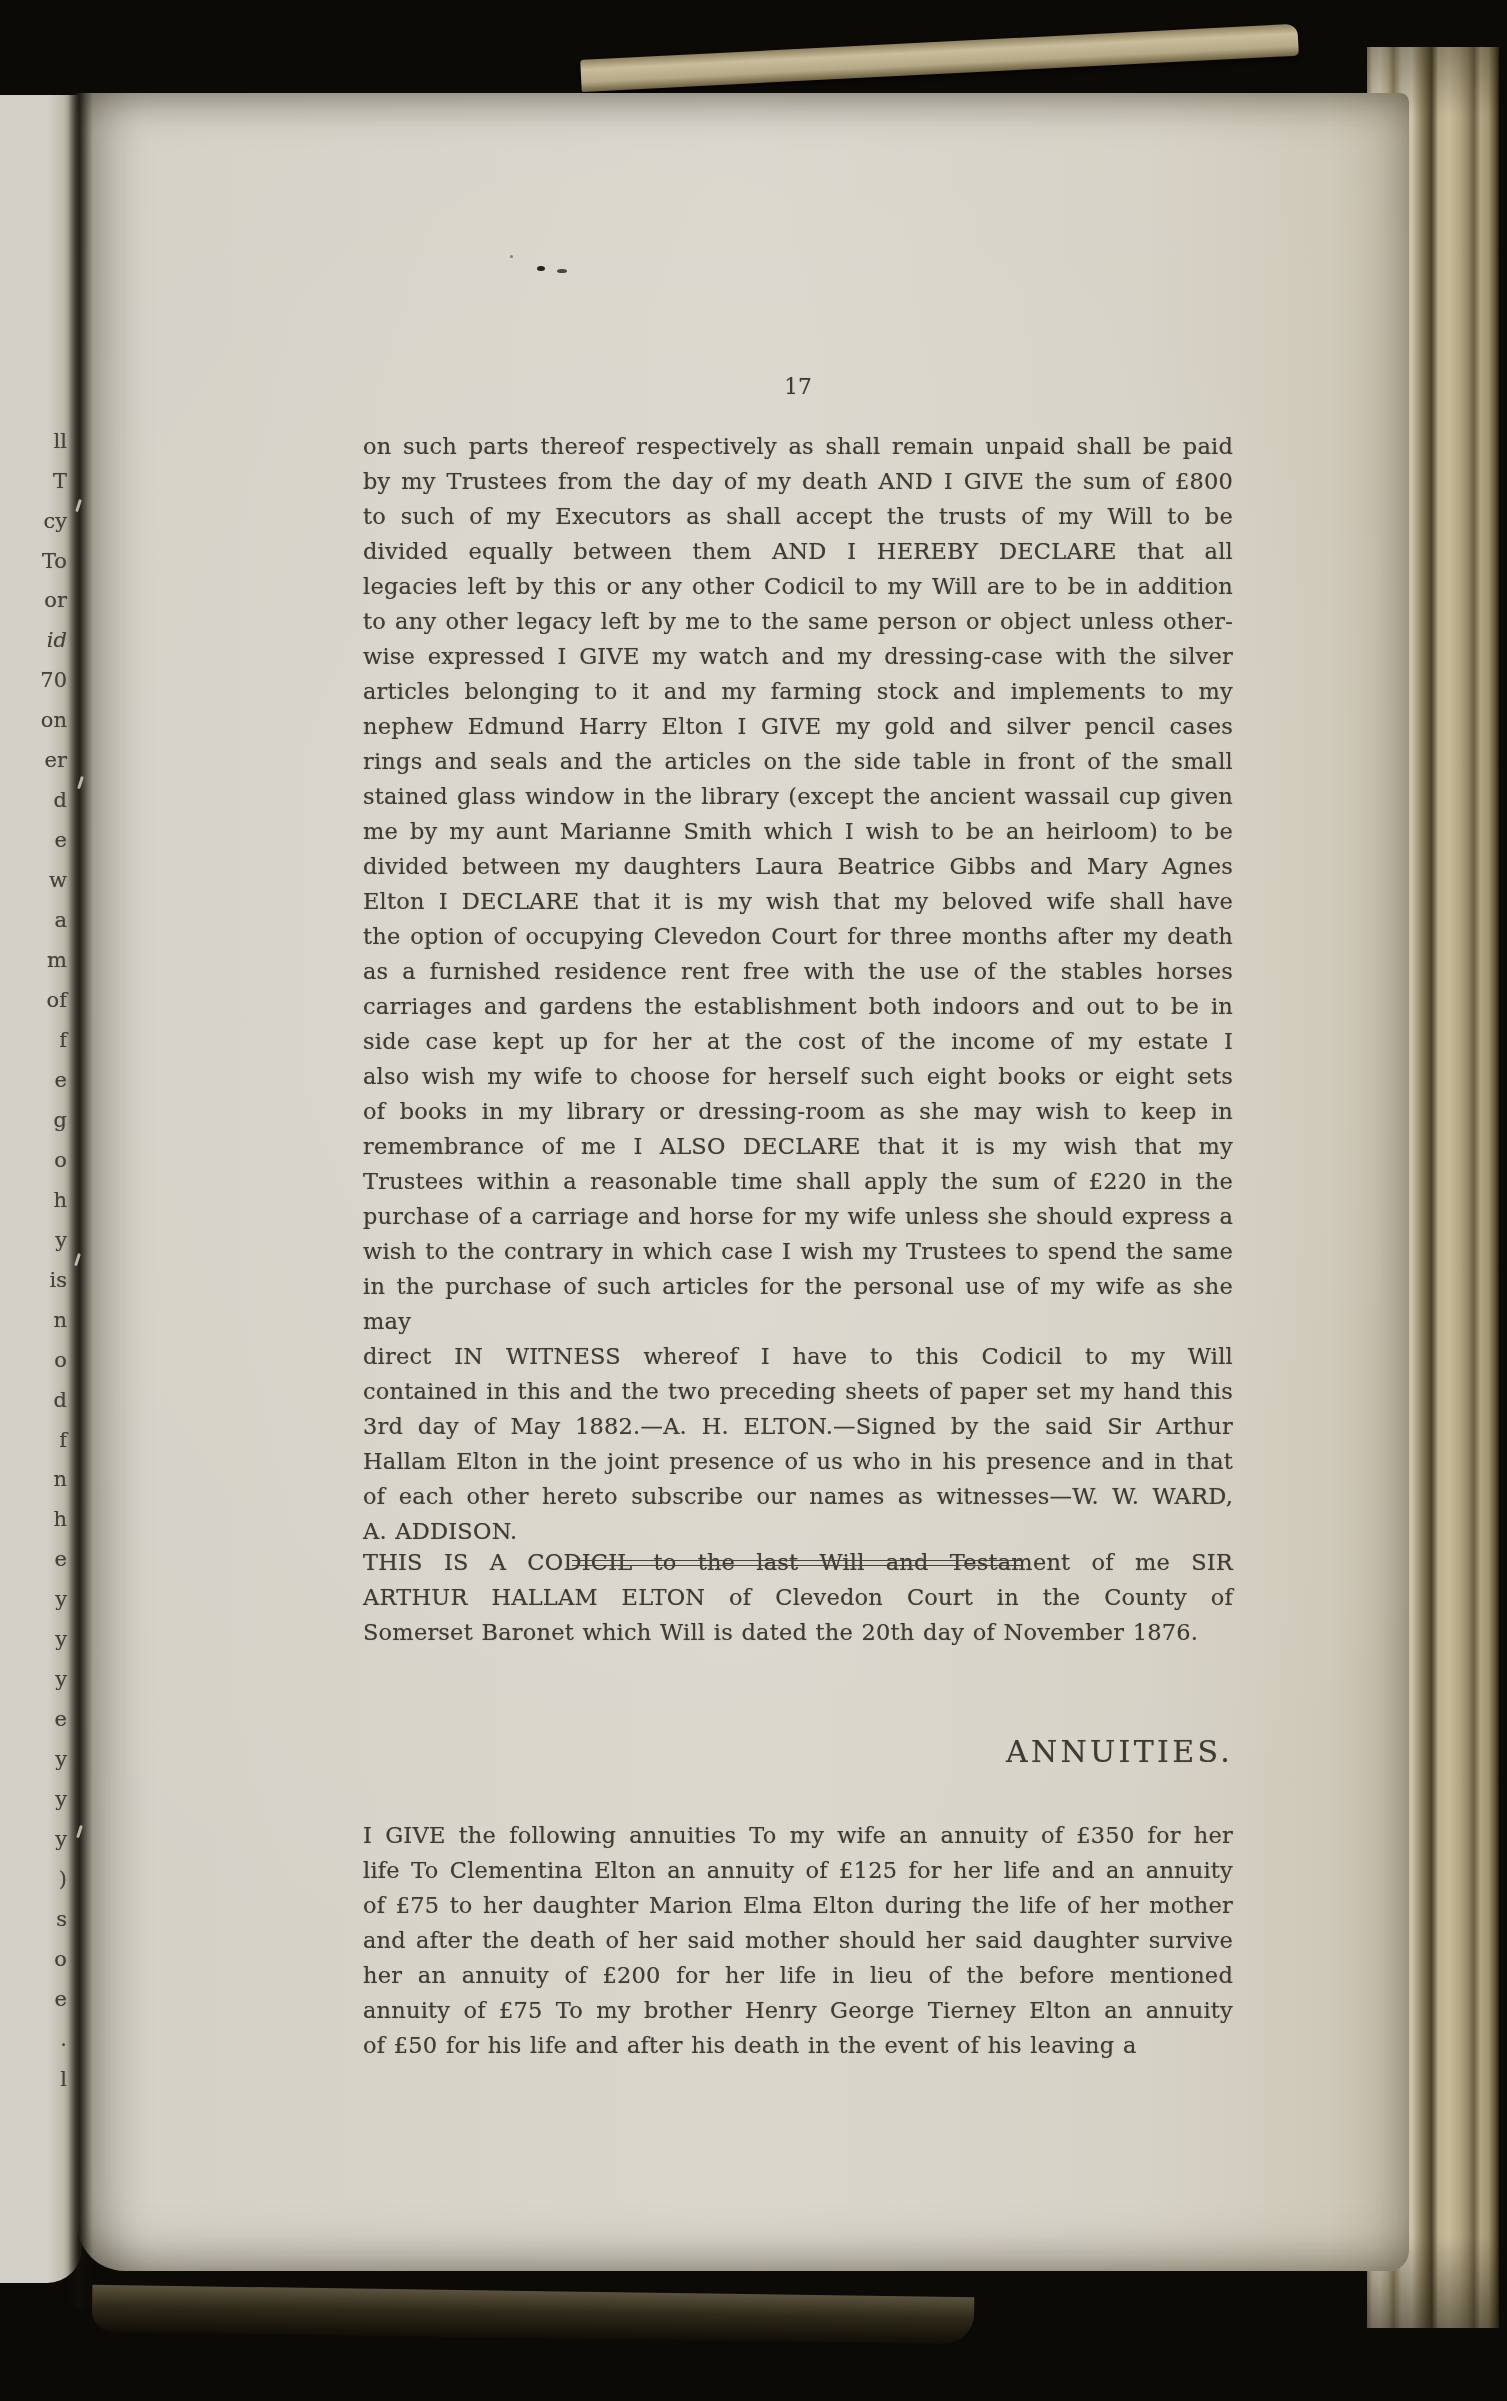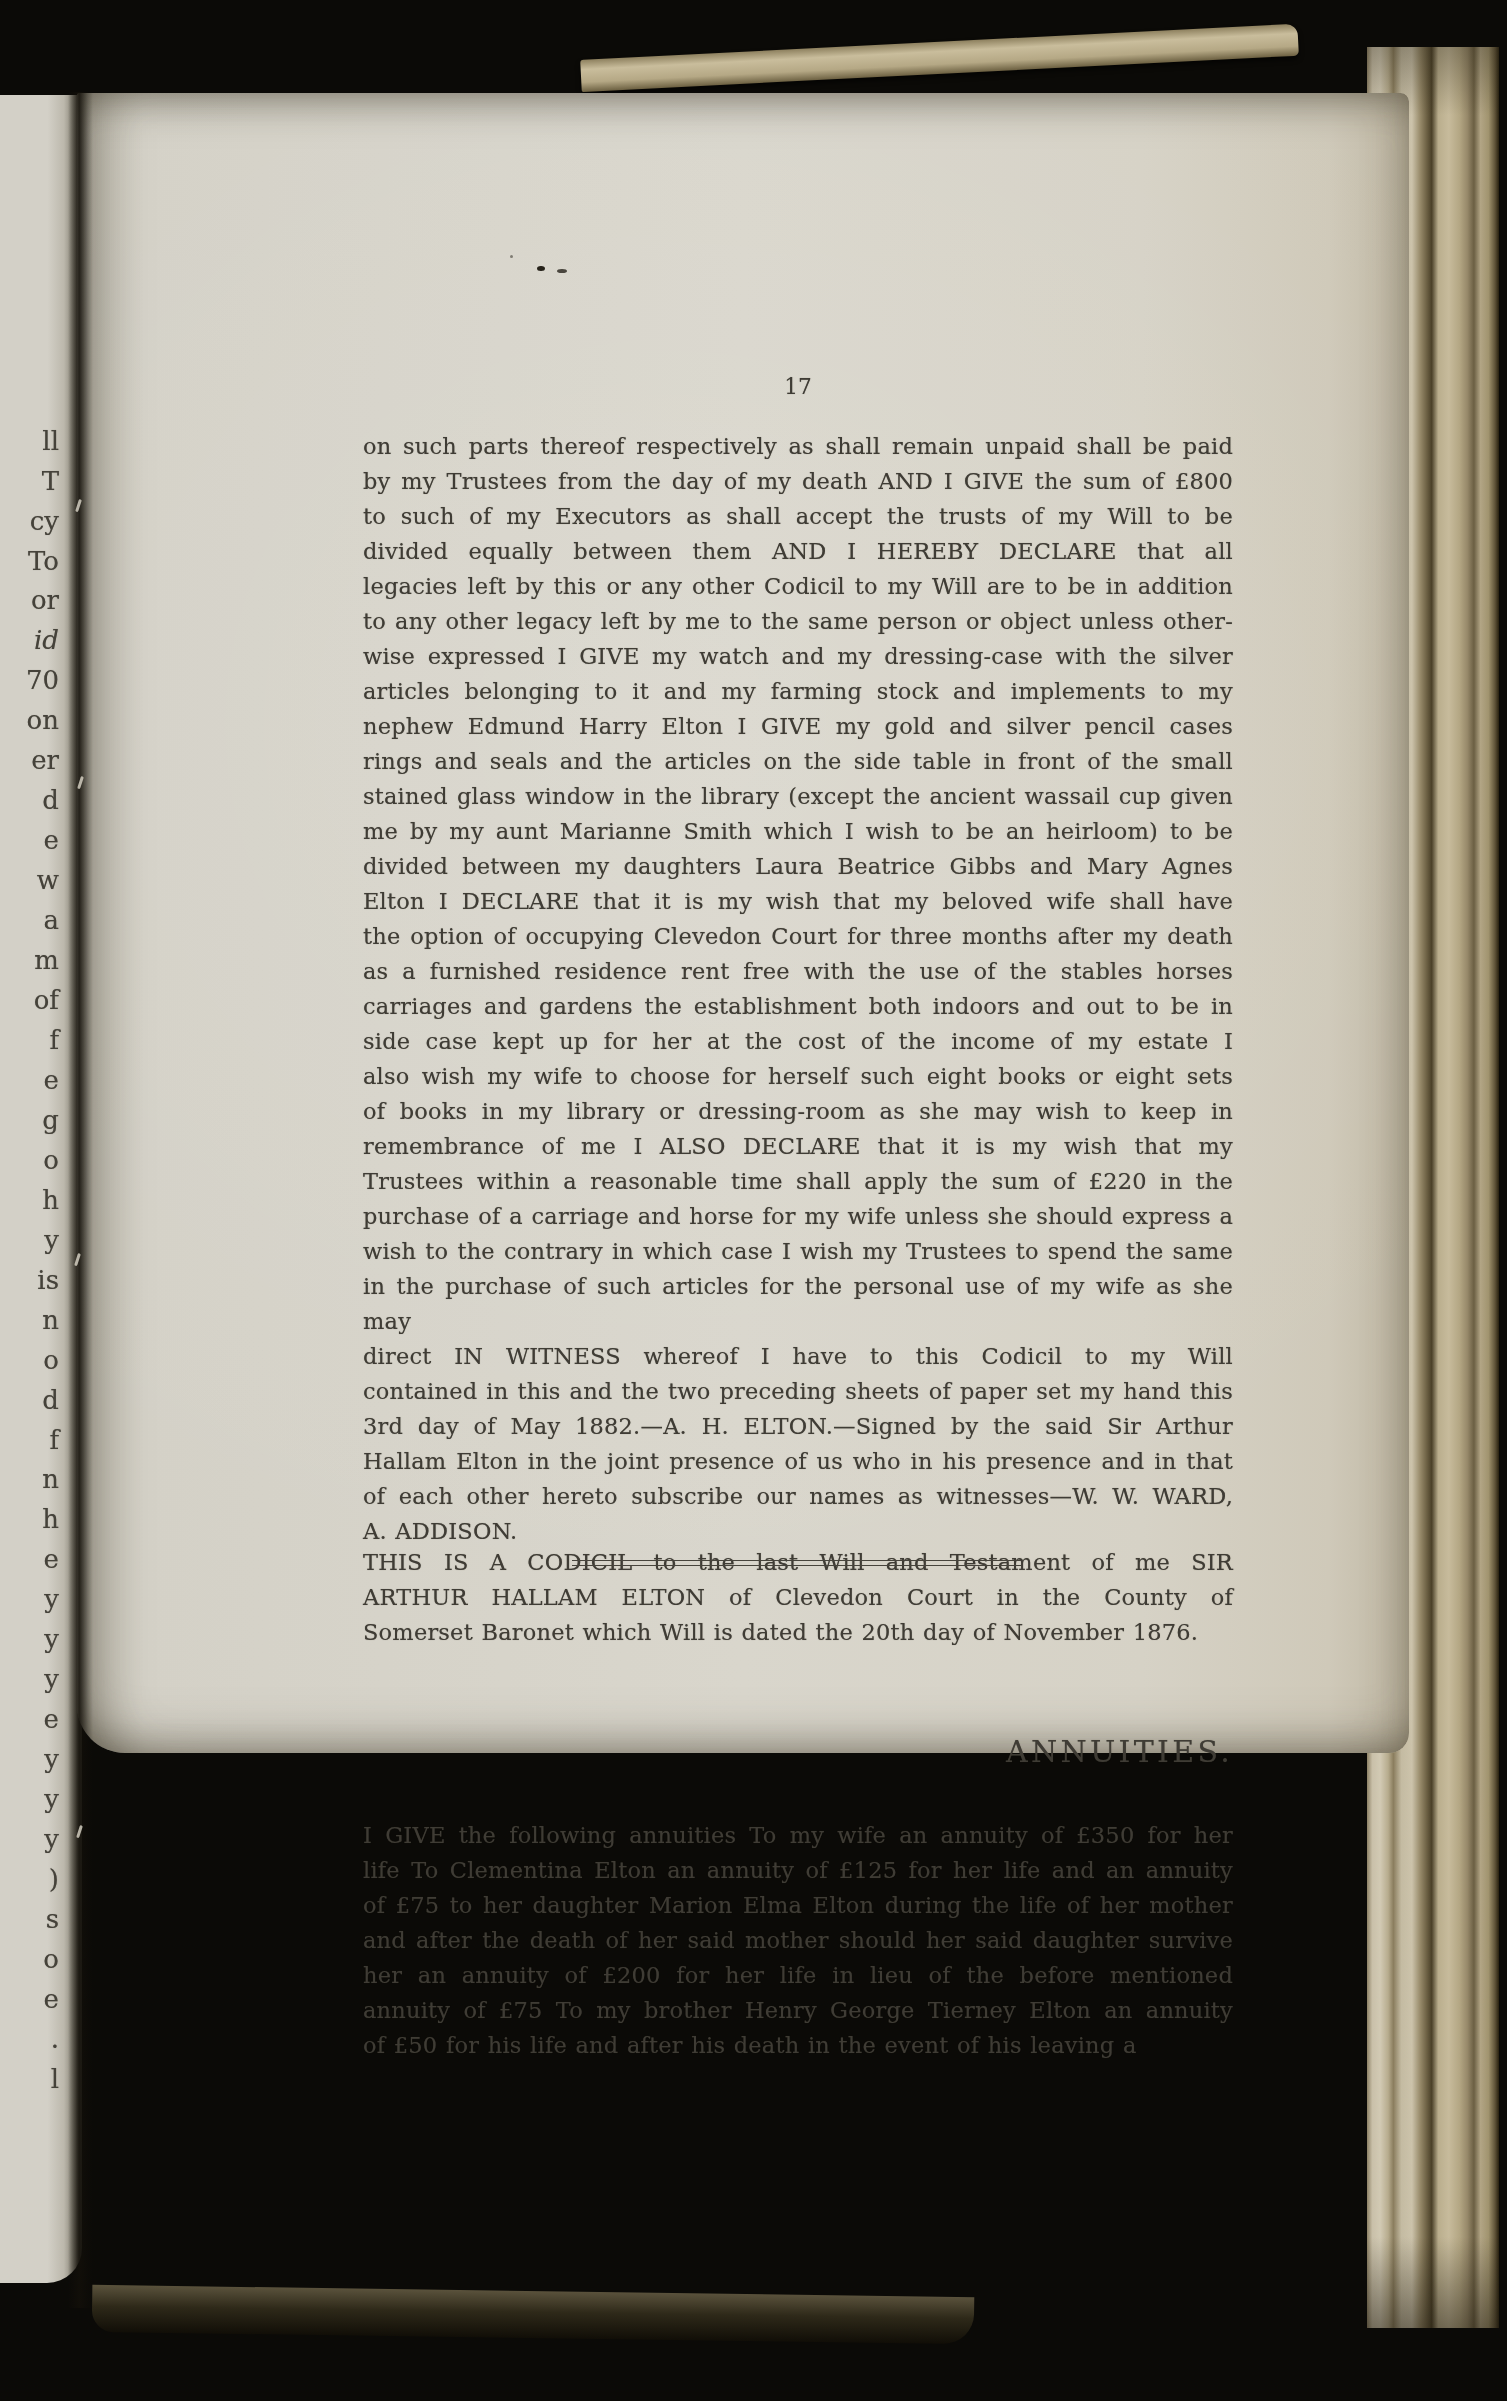--- a/index.html
+++ b/index.html
@@ -33,38 +33,38 @@
   }
 
   
   .facing-page{
     position:absolute;left:0;top:95px;width:82px;height:2188px;z-index:2;
     background:linear-gradient(90deg,#d3d0c7 0%,#d3d0c7 58%,#bcb8ac 78%,#7d796c 92%,#2b2921 100%);
     border-radius:0 0 35px 0;
   }
   .frag-col{position:absolute;left:0;top:-95px;width:58px;height:2401px;}
   .edge-frag{
-    position:absolute;left:4px;width:55px;text-align:right;
-    font-size:26px;color:#45423a;line-height:25px;
+    position:absolute;left:12px;width:55px;text-align:right;
+    font-size:21px;color:#45423a;line-height:25px;
     text-shadow:0 0 0.8px rgba(62,58,48,.5);
   }
 
   
   .gutter{
     position:absolute;left:68px;top:92px;width:25px;height:2216px;z-index:5;
     background:linear-gradient(90deg, rgba(18,15,9,0) 0%, rgba(18,15,9,.85) 45%, rgba(18,15,9,.25) 80%, rgba(18,15,9,0) 100%);
   }
   .stitch{
     position:absolute;width:2.5px;height:13.3px;z-index:6;background:#ddd8ca;
     transform:rotate(18deg);opacity:.8;border-radius:1.7px;
   }
 
   
   .main-page{
-    position:absolute;left:77px;top:93px;width:1332px;height:1660px;z-index:4;
+    position:absolute;left:77px;top:93px;width:1332px;height:2178px;z-index:4;
     background:
       radial-gradient(ellipse 120% 90% at 45% 38%, rgba(255,255,255,.10), rgba(0,0,0,0) 62%),
       linear-gradient(90deg,#c2beb1 0%,#d4d1c7 5%,#d9d6cc 50%,#d6d2c6 80%,#cfc9b9 94%,#beb6a2 100%);
     border-radius:2.5px 8.3px 20px 48px;
     box-shadow:
       inset 38px 0 58px -28px rgba(55,50,36,.55),
       inset -21.6px 0 46px -21.6px rgba(88,78,56,.40),
       inset 0 28px 46px -27px rgba(64,58,42,.55),
       inset 0 -33px 54px -32px rgba(70,62,44,.55);
   }

